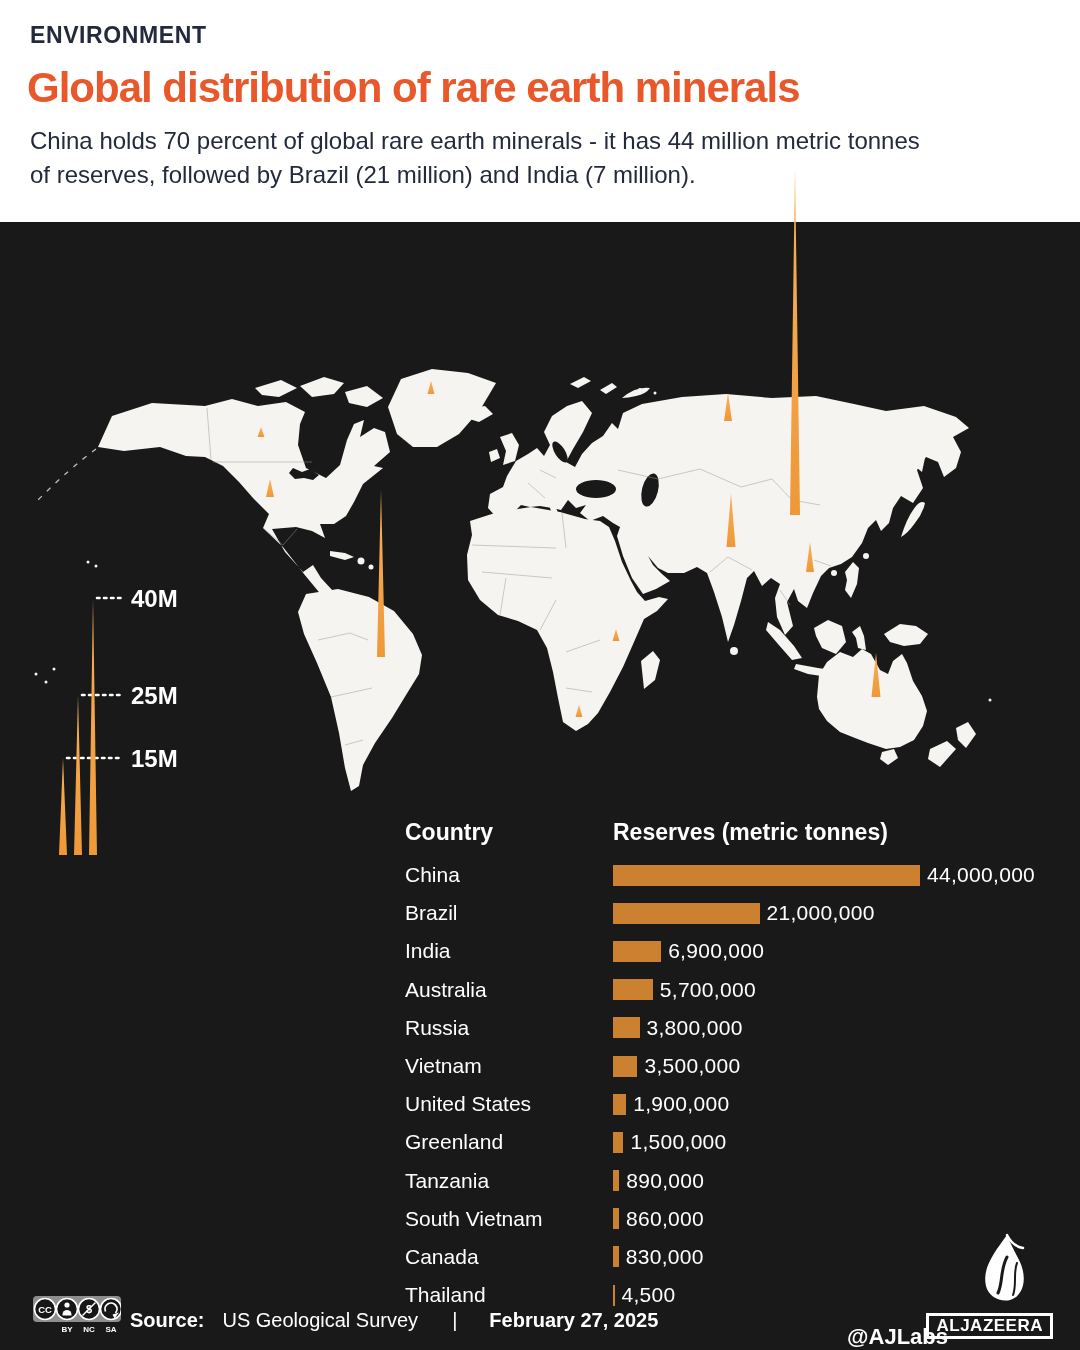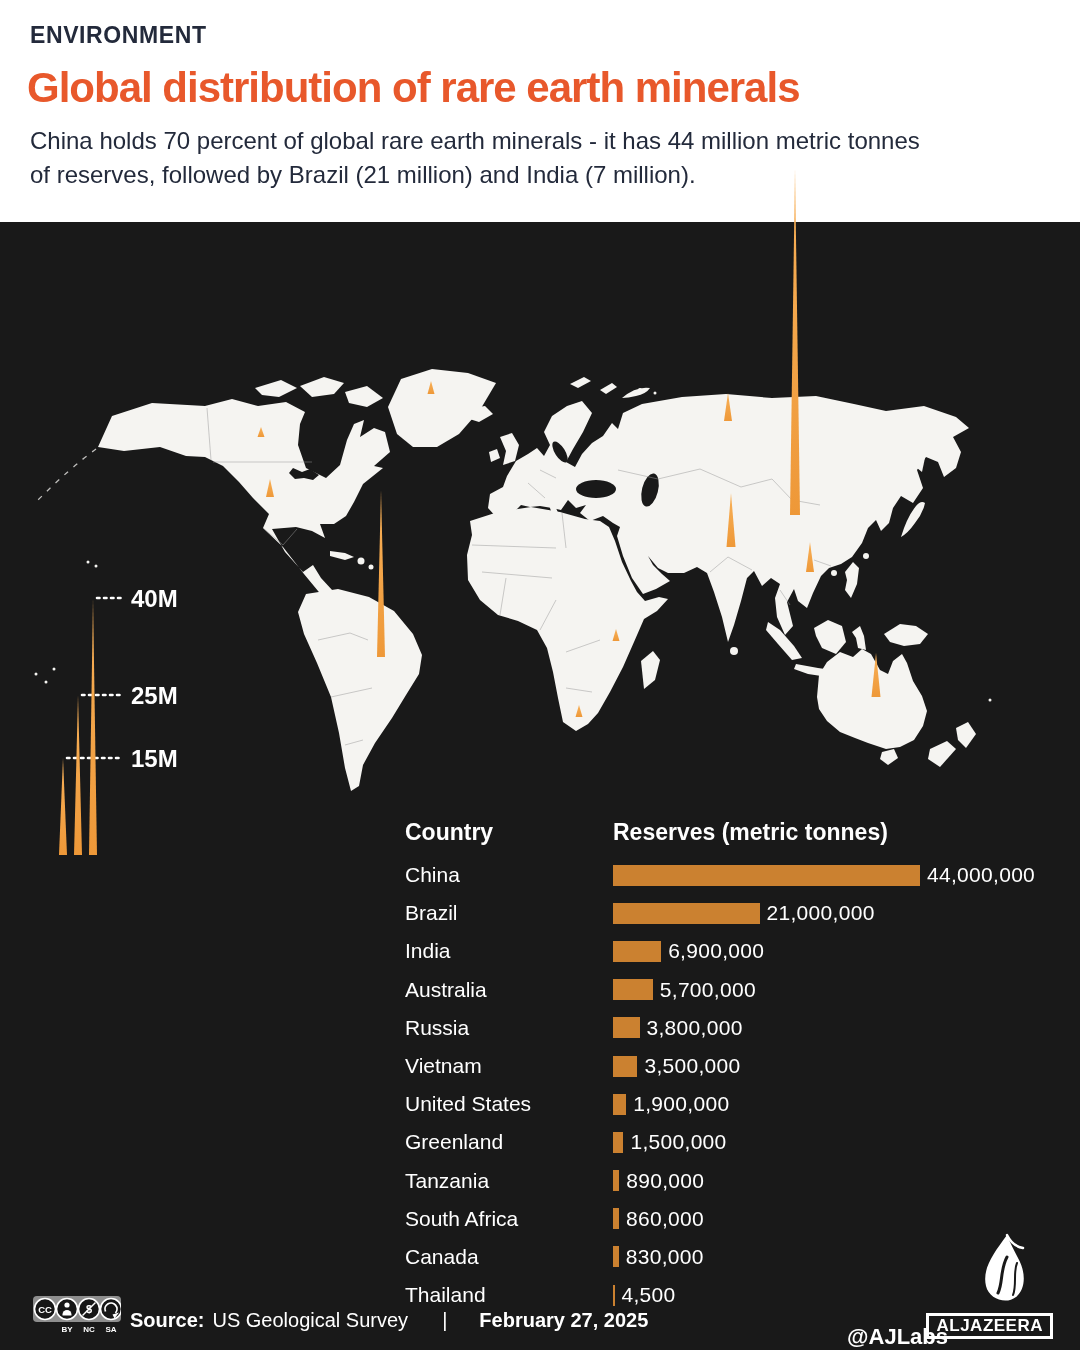--- a/index.html
+++ b/index.html
@@ -18,21 +18,21 @@
 
   .datatable{position:absolute;left:405px;top:783px;width:660px;z-index:3;color:#ffffff;margin-top:36px;}
   .thead{display:flex;align-items:flex-start;font-size:23px;font-weight:700;height:37px;}
   .col-country{width:208px;flex:0 0 208px;}
   .row{display:flex;align-items:center;height:38.2px;font-size:21px;}
   .bar{height:21px;background:#cb8130;flex:0 0 auto;}
   .val{margin-left:7px;letter-spacing:.3px;white-space:nowrap;}
 
   .cc-badge{position:absolute;left:33px;top:1294px;z-index:3;}
   .source-line{position:absolute;left:130px;top:1309px;z-index:3;display:flex;align-items:baseline;font-size:20px;color:#ffffff;}
-  .source-label{font-weight:700;margin-right:8px;}
+  .source-label{font-weight:700;margin-right:18px;}
   .source-text{font-weight:500;}
   .divider{margin:0 32px 0 34px;font-weight:500;}
   .date-text{font-weight:700;}
   .ajlabs{position:absolute;right:132px;top:1324px;z-index:3;font-size:22px;font-weight:700;color:#ffffff;}
   .brand-box{position:absolute;right:27px;top:1313px;z-index:3;border:3px solid #ffffff;padding:0 7px;font-size:17px;font-weight:700;letter-spacing:.5px;color:#ffffff;}
   .flame{position:absolute;left:968px;top:1228px;z-index:3;}
 </style>
 </head>
 <body>
 
@@ -222,21 +222,21 @@
         <div class="col-country">Greenland</div>
         <div class="bar" style="width: 10.4659px;"></div>
         <div class="val">1,500,000</div>
       </div>
       <div class="row">
         <div class="col-country">Tanzania</div>
         <div class="bar" style="width: 6.20977px;"></div>
         <div class="val">890,000</div>
       </div>
       <div class="row">
-        <div class="col-country">South Africa</div>
+        <div class="col-country">South Vietnam</div>
         <div class="bar" style="width: 6.00045px;"></div>
         <div class="val">860,000</div>
       </div>
       <div class="row">
         <div class="col-country">Canada</div>
         <div class="bar" style="width: 5.79114px;"></div>
         <div class="val">830,000</div>
       </div>
       <div class="row">
         <div class="col-country">Thailand</div>

